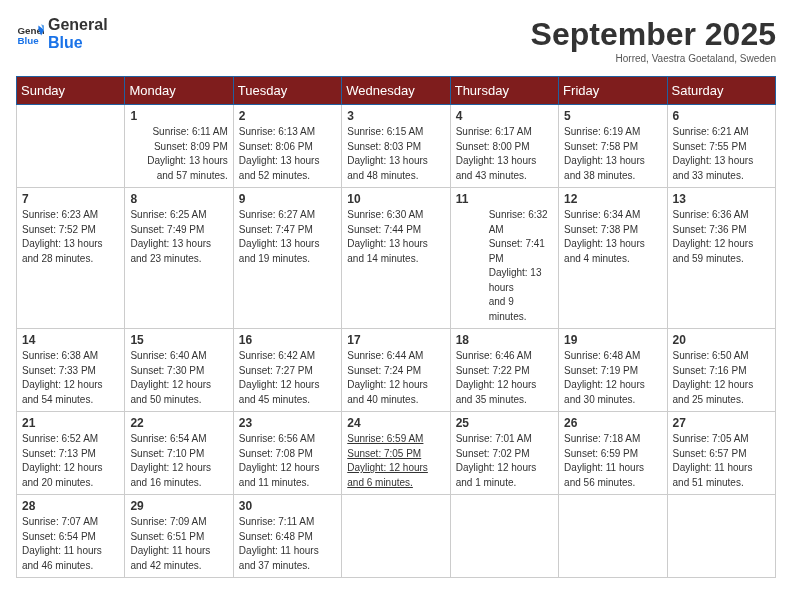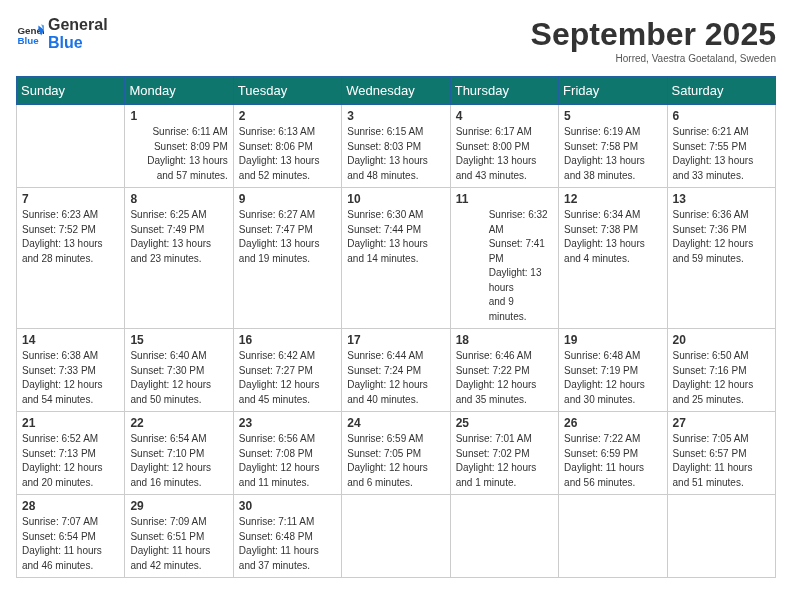--- a/index.html
+++ b/index.html
@@ -36,21 +36,21 @@
     .location-title {
       font-size: 10px;
       color: #555;
     }
     .calendar {
       width: 100%;
       border-collapse: collapse;
       border: 1px solid #ccc;
     }
     .calendar th {
-      background-color: #0f766e;
+      background-color: #7f1d1d;
       color: #fff;
       font-size: 13px;
       padding: 6px 4px;
       text-align: left;
       border: 1px solid #2060a0;
       font-weight: normal;
     }
     .calendar td {
       border: 1px solid #ccc;
       vertical-align: top;
@@ -275,35 +275,35 @@
         </td>
         <td>
           <span class="day-number">23</span>
           <div class="day-info" style="white-space: pre-line;">Sunrise: 6:56 AM
 Sunset: 7:08 PM
 Daylight: 12 hours
 and 11 minutes.</div>
         </td>
         <td>
           <span class="day-number">24</span>
-          <div class="day-info" style="white-space: pre-line;">Sunrise: 6:59 AM
+          <div class="day-info" style="white-space: pre-line; text-decoration: underline;">Sunrise: 6:59 AM
 Sunset: 7:05 PM
 Daylight: 12 hours
 and 6 minutes.</div>
         </td>
         <td>
           <span class="day-number">25</span>
           <div class="day-info" style="white-space: pre-line;">Sunrise: 7:01 AM
 Sunset: 7:02 PM
 Daylight: 12 hours
 and 1 minute.</div>
         </td>
         <td>
           <span class="day-number">26</span>
-          <div class="day-info" style="white-space: pre-line;">Sunrise: 7:22 AM
+          <div class="day-info" style="white-space: pre-line;">Sunrise: 7:18 AM
 Sunset: 6:59 PM
 Daylight: 11 hours
 and 56 minutes.</div>
         </td>
         <td>
           <span class="day-number">27</span>
           <div class="day-info" style="white-space: pre-line;">Sunrise: 7:05 AM
 Sunset: 6:57 PM
 Daylight: 11 hours
 and 51 minutes.</div>

